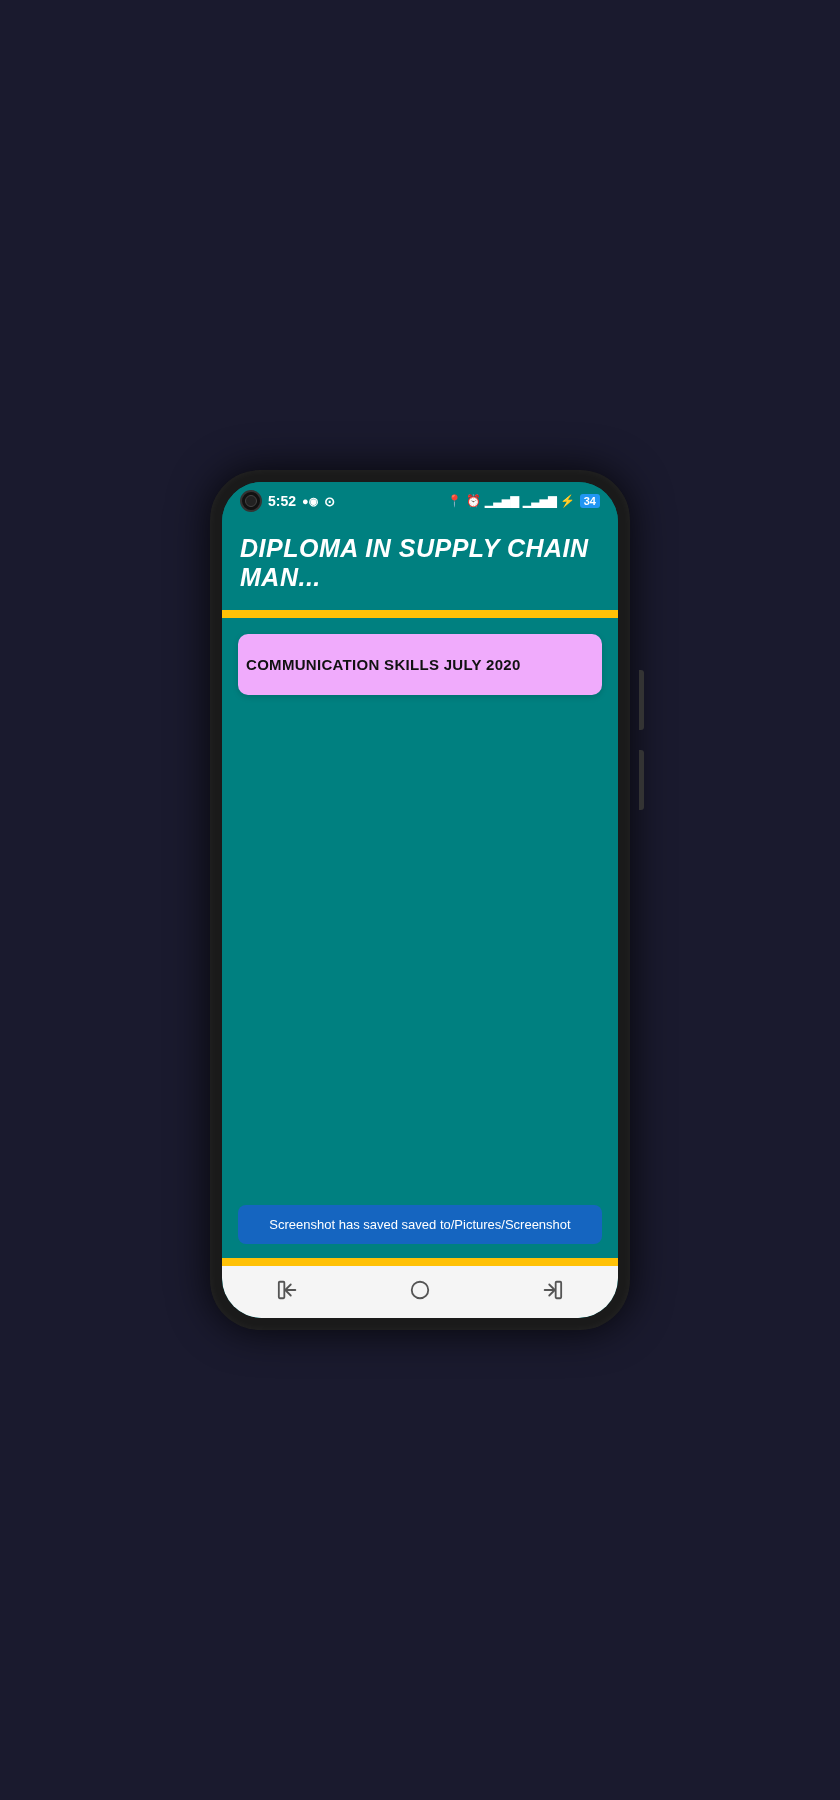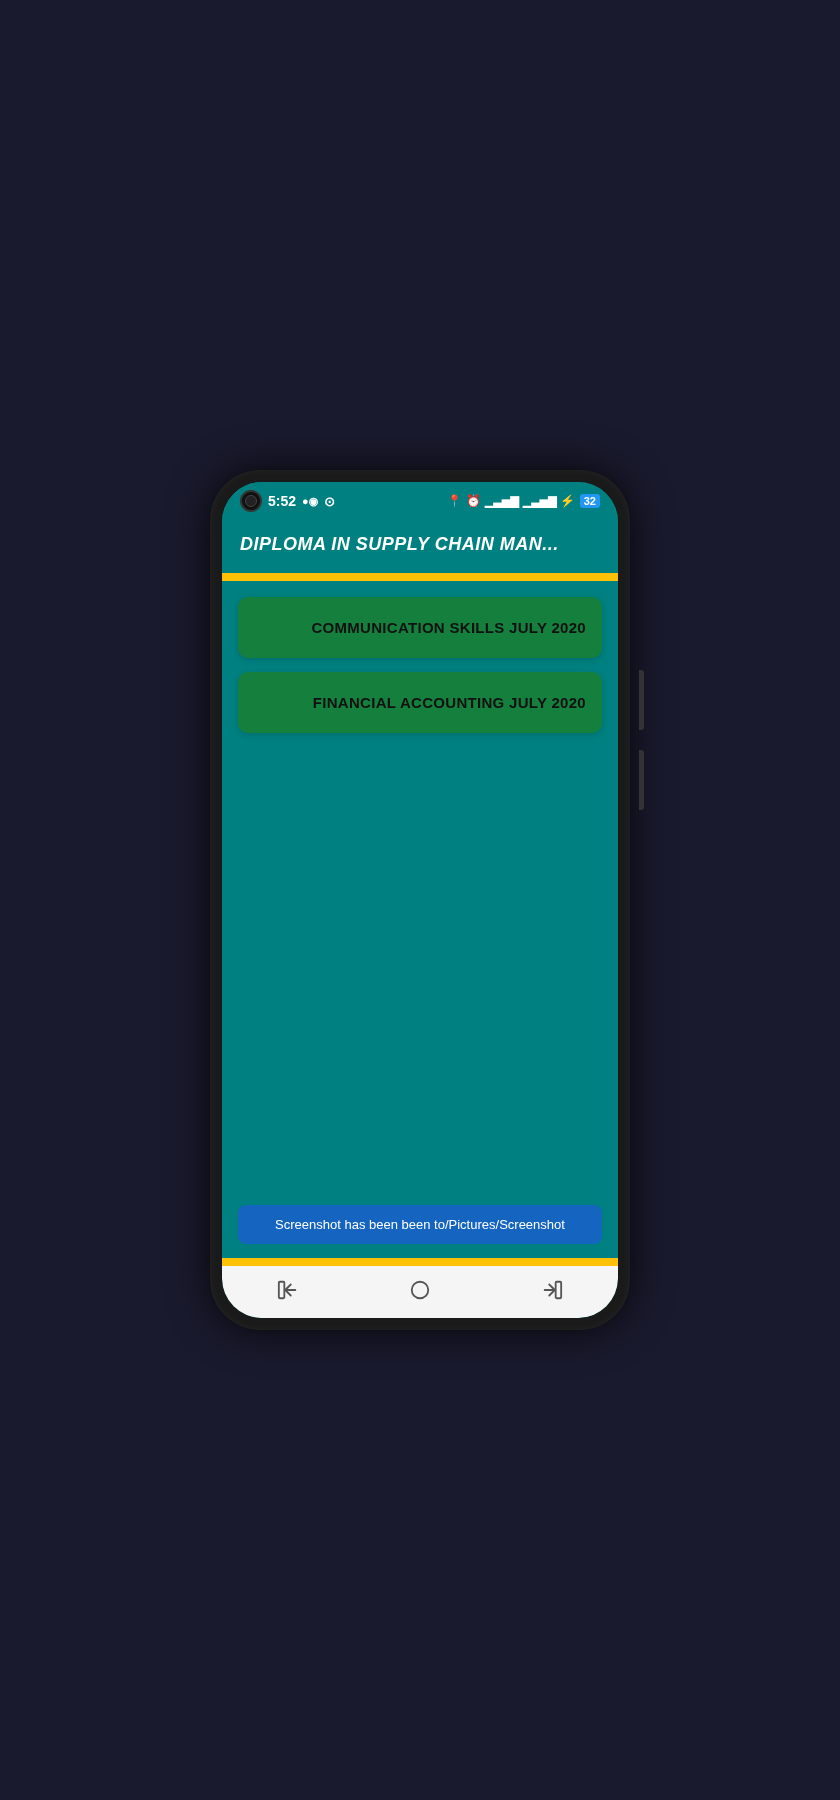--- a/index.html
+++ b/index.html
@@ -118,21 +118,21 @@
 
     
     .app-header {
       background: #008080;
       padding: 14px 18px 8px 18px;
       flex-shrink: 0;
     }
 
     .app-title {
       color: white;
-      font-size: 18px;
+      font-size: 25px;
       font-weight: 900;
       font-style: italic;
       letter-spacing: 0.5px;
     }
 
     .yellow-bar {
       height: 8px;
       background: #FFC107;
       margin-top: 10px;
       flex-shrink: 0;
@@ -147,24 +147,24 @@
       display: flex;
       flex-direction: column;
       gap: 14px;
     }
 
     .content-area::-webkit-scrollbar {
       display: none;
     }
 
     .menu-card {
-      background: #15803d;
+      background: #f0abfc;
       border-radius: 10px;
-      padding: 20px 16px;
-      text-align: right;
+      padding: 20px 8px;
+      text-align: left;
       cursor: pointer;
       box-shadow: 0 2px 6px rgba(0,0,0,0.15);
     }
 
     .menu-card-label {
       font-size: 15px;
       font-weight: 900;
       color: #111;
       text-transform: uppercase;
       line-height: 1.4;
@@ -229,47 +229,44 @@
         <span class="status-time">5:52</span>
         <span style="font-size:11px;">●◉</span>
         <span style="font-size:13px;">⊙</span>
       </div>
       <div class="status-icons">
         <span>📍</span>
         <span>⏰</span>
         <span style="font-size:11px;">▁▃▅▇</span>
         <span style="font-size:11px;">▁▃▅▇</span>
         <span>⚡</span>
-        <span class="battery-badge">32</span>
+        <span class="battery-badge">34</span>
       </div>
     </div>
 
     <div class="app-header">
       <div class="app-title">DIPLOMA IN SUPPLY CHAIN MAN...</div>
     </div>
 
     <div class="yellow-bar"></div>
 
     <div class="content-area">
 
       <div class="menu-card">
         <span class="menu-card-label">COMMUNICATION SKILLS JULY 2020</span>
       </div>
 
-      <div class="menu-card">
-        <span class="menu-card-label">FINANCIAL ACCOUNTING JULY 2020</span>
-      </div>
 
 
 
 
 
       <div style="flex:1; min-height: 20px;"></div>
 
-      <div class="toast-message">Screenshot has been been to/Pictures/Screenshot</div>
+      <div class="toast-message">Screenshot has saved saved to/Pictures/Screenshot</div>
 
     </div>
 
     <div class="bottom-yellow-bar"></div>
 
     <div class="nav-bar">
       <div class="nav-icon">
         <svg viewBox="0 0 24 24" fill="none" stroke="#555" stroke-width="2" stroke-linecap="round" stroke-linejoin="round">
           <polyline points="15 18 9 12 15 6"></polyline>
           <line x1="9" y1="12" x2="20" y2="12"></line>

